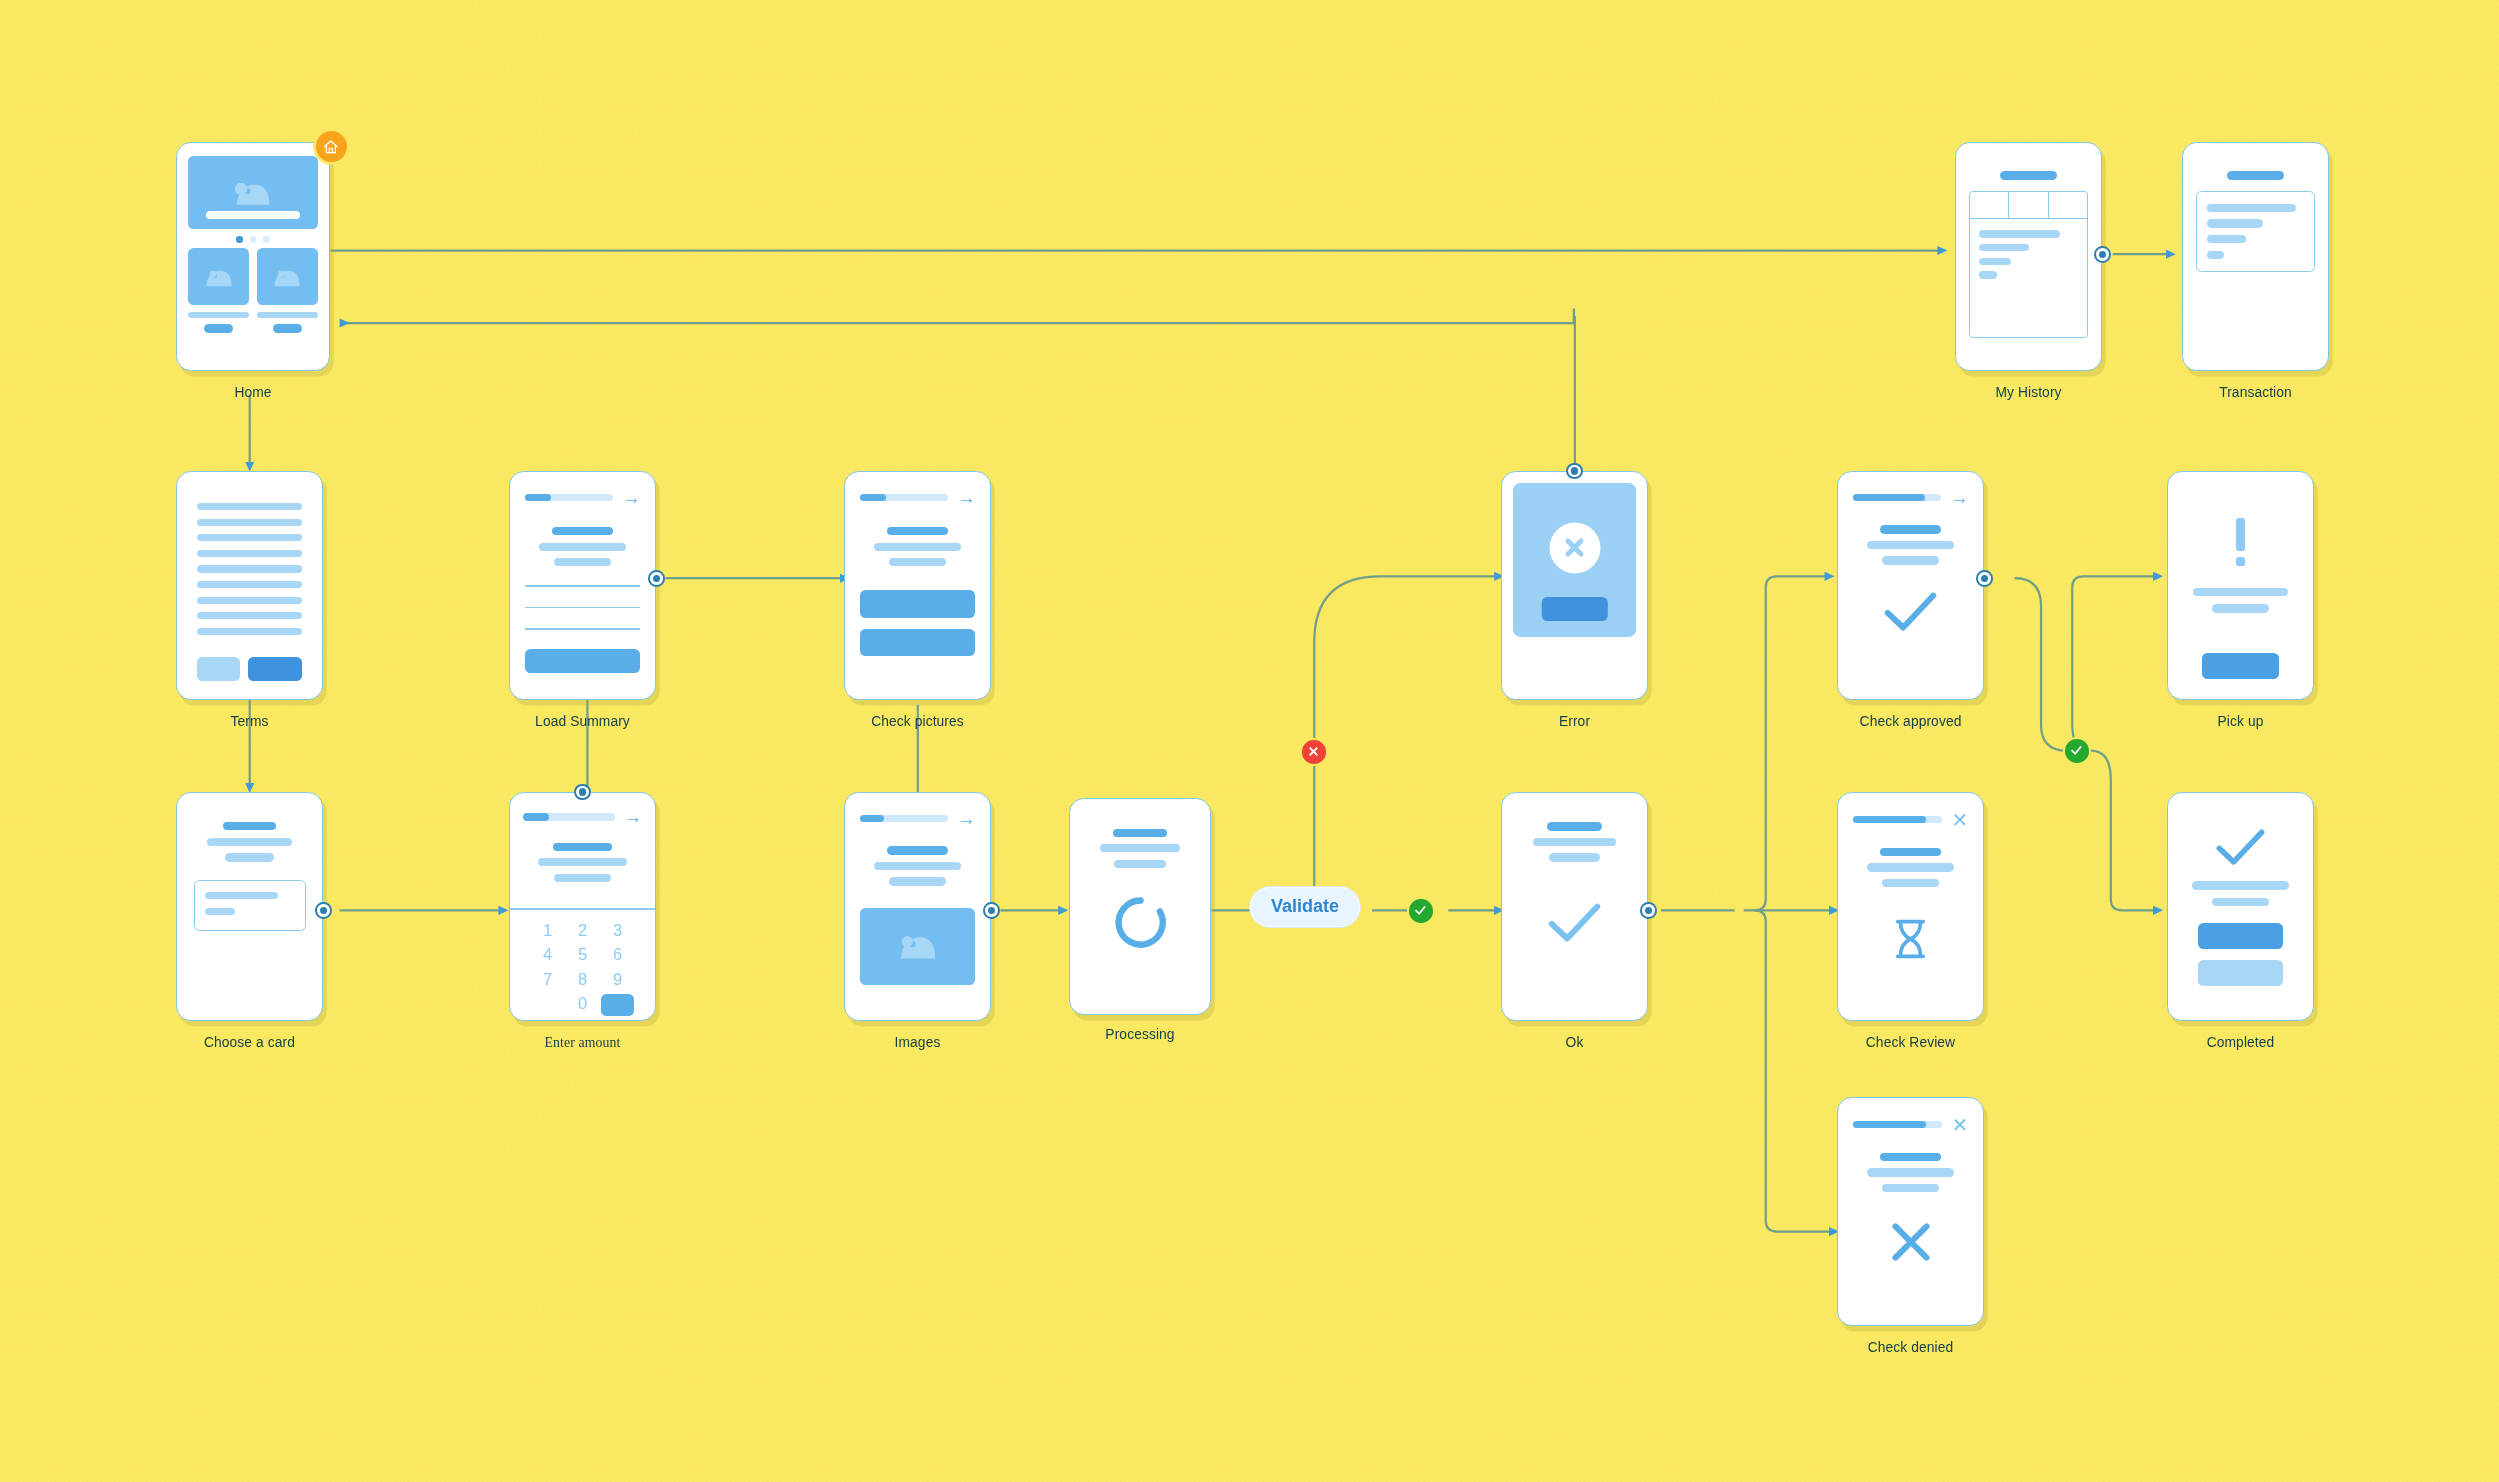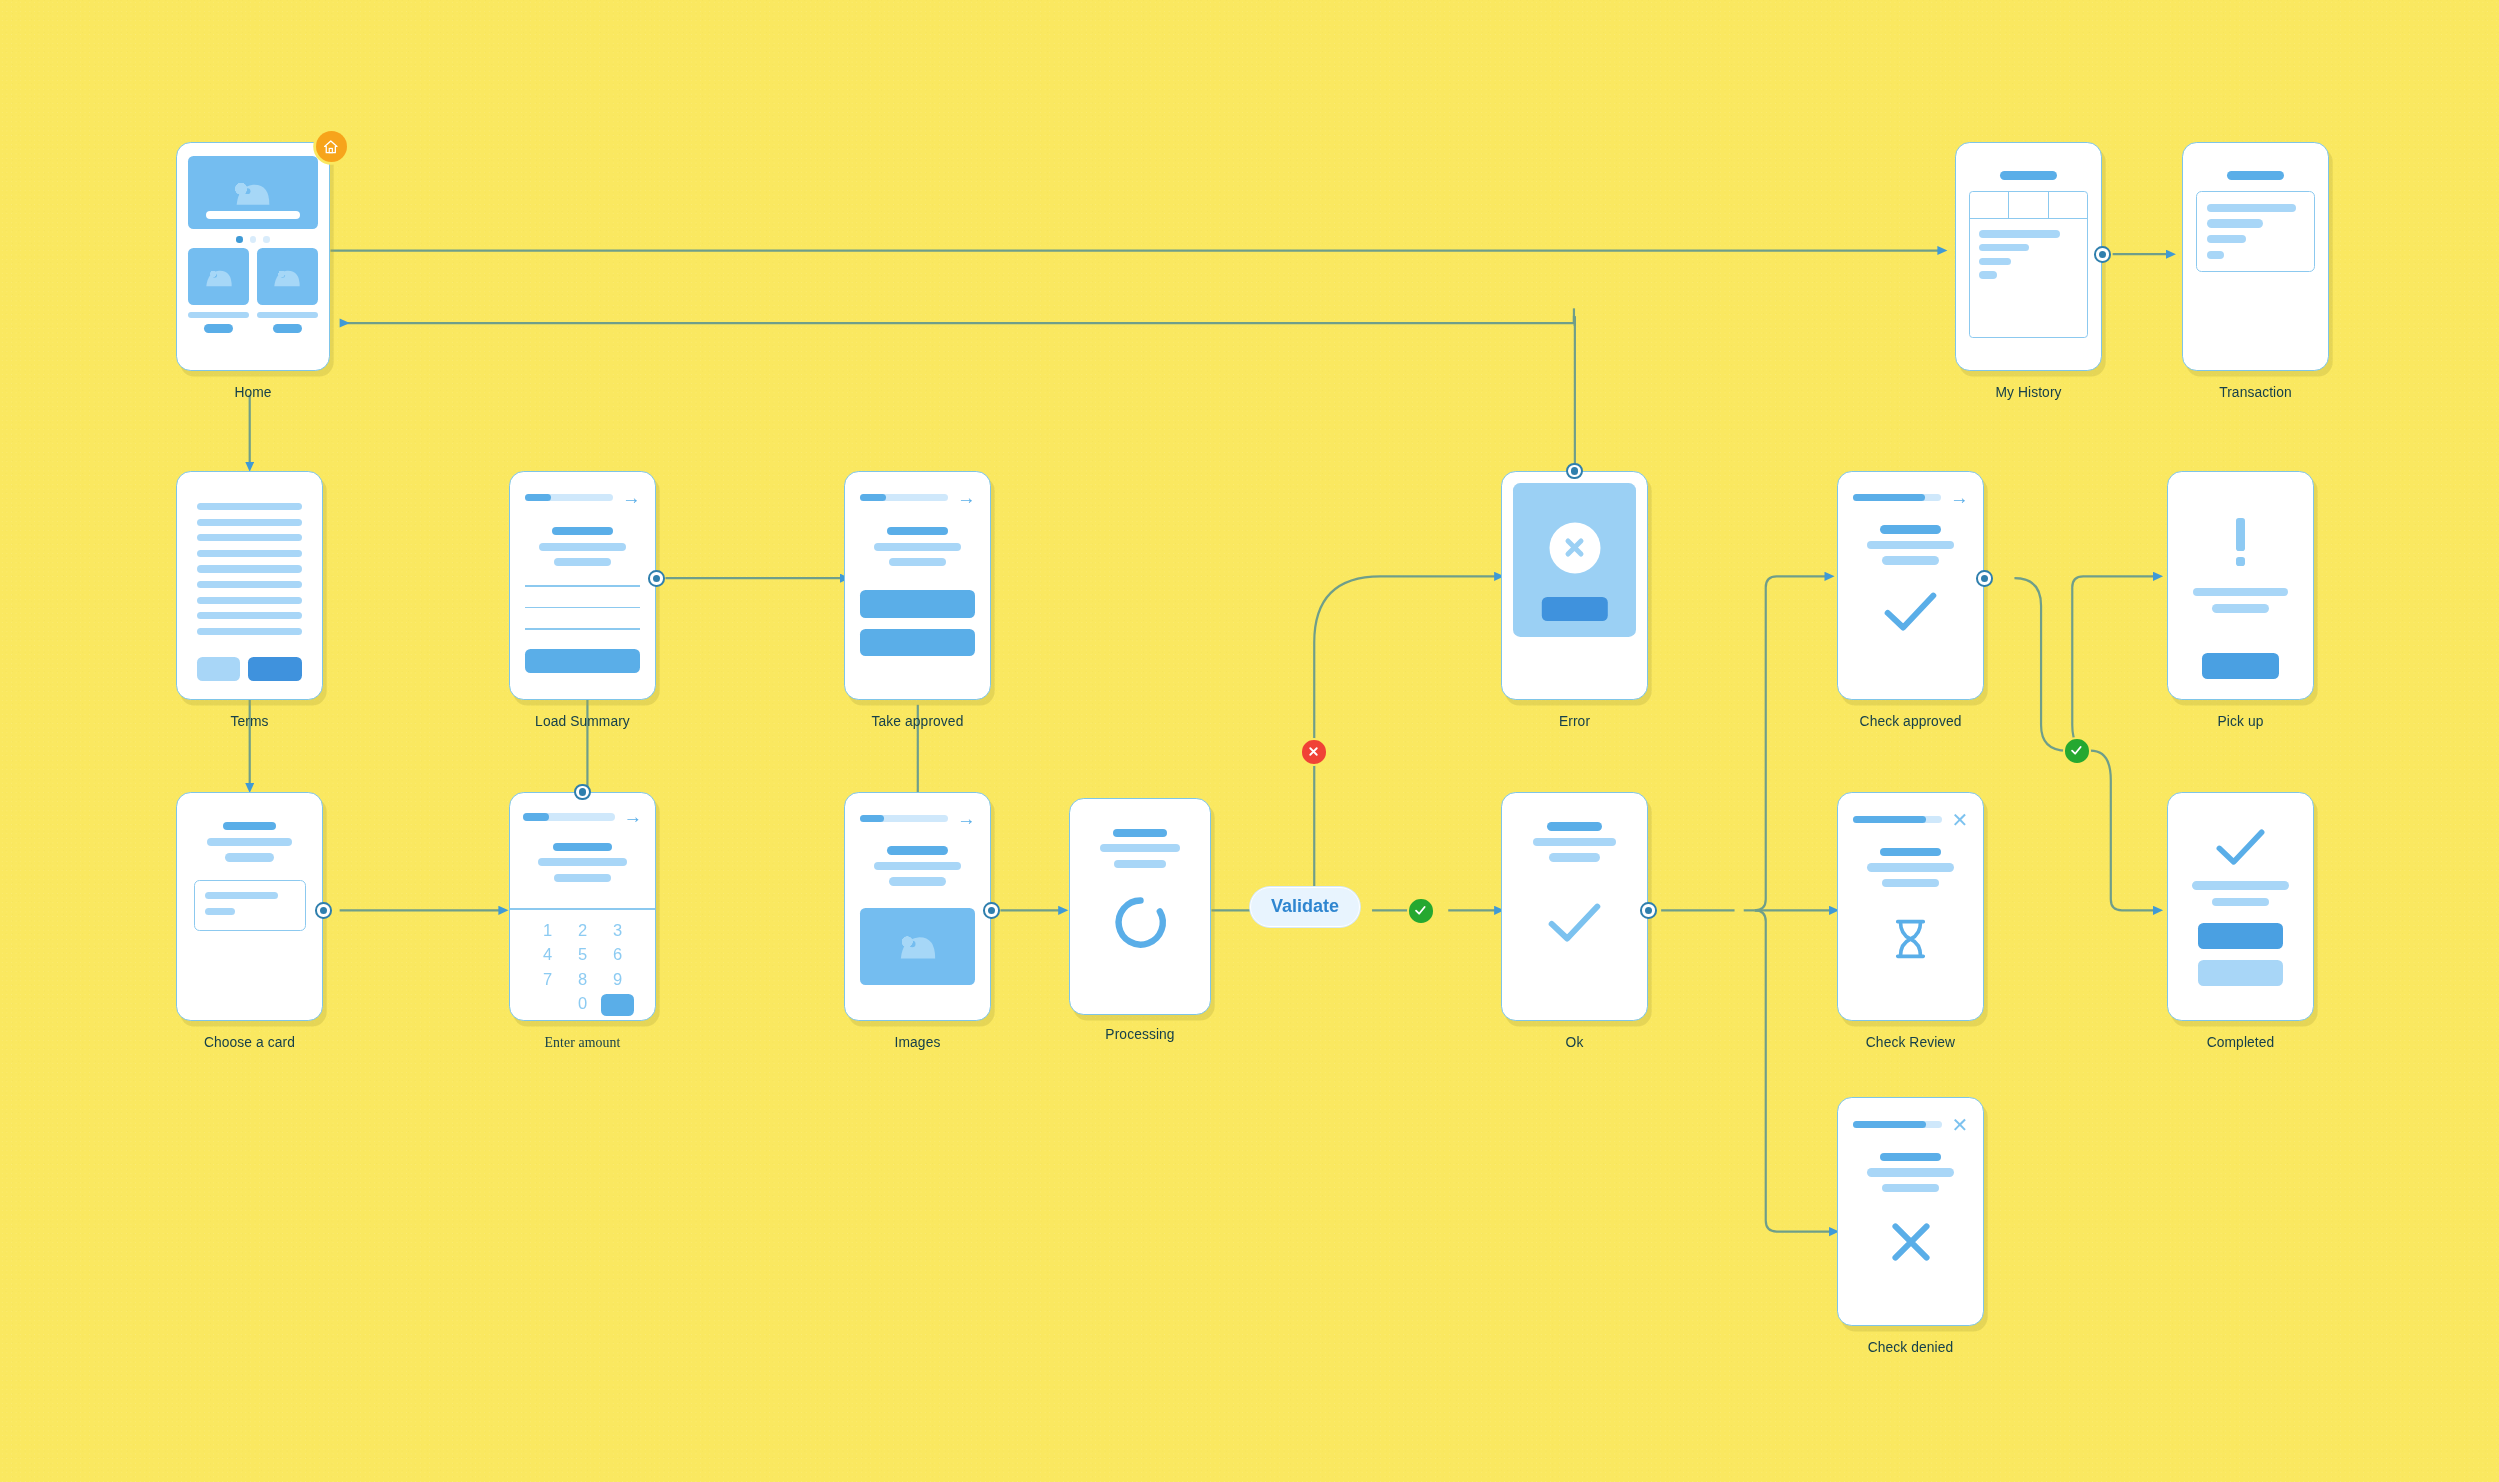--- a/index.html
+++ b/index.html
@@ -304,21 +304,21 @@
         <span class="arrow-r">→</span>
       </div>
       <div style="margin-top:20px;">
         <div class="bar" style="height:8.3px;width:52%;margin:0 auto 7.3px;"></div>
         <div class="bar-lt" style="height:8.3px;width:76%;margin:0 auto 7.3px;"></div>
         <div class="bar-lt" style="height:8.3px;width:50%;margin:0 auto;"></div>
       </div>
       <div class="blk" style="height:27.5px;margin-top:24px;"></div>
       <div class="blk" style="height:27.5px;margin-top:11px;"></div>
     </div>
-    <div class="caption" style="top:243px;">Take approved</div>
+    <div class="caption" style="top:243px;">Check pictures</div>
   </div>
 
   <div class="node" style="left:1501px; top:471px;">
     <div class="phone" style="width:147px;height:229px;padding:11px 11px;">
       <div style="background:#9bd0f4;border-radius:7.3px;height:154px;position:relative;">
         <div style="position:absolute;left:50%;top:42%;transform:translate(-50%,-50%);width:51px;height:51px;border-radius:50%;background:#fff;display:flex;align-items:center;justify-content:center;">
           <svg width="26" height="26" viewBox="0 0 24 24">
             <path d="M6 6 L18 18 M18 6 L6 18" stroke="#9bd0f4" stroke-width="4.6" stroke-linecap="round"></path>
           </svg>
         </div>

